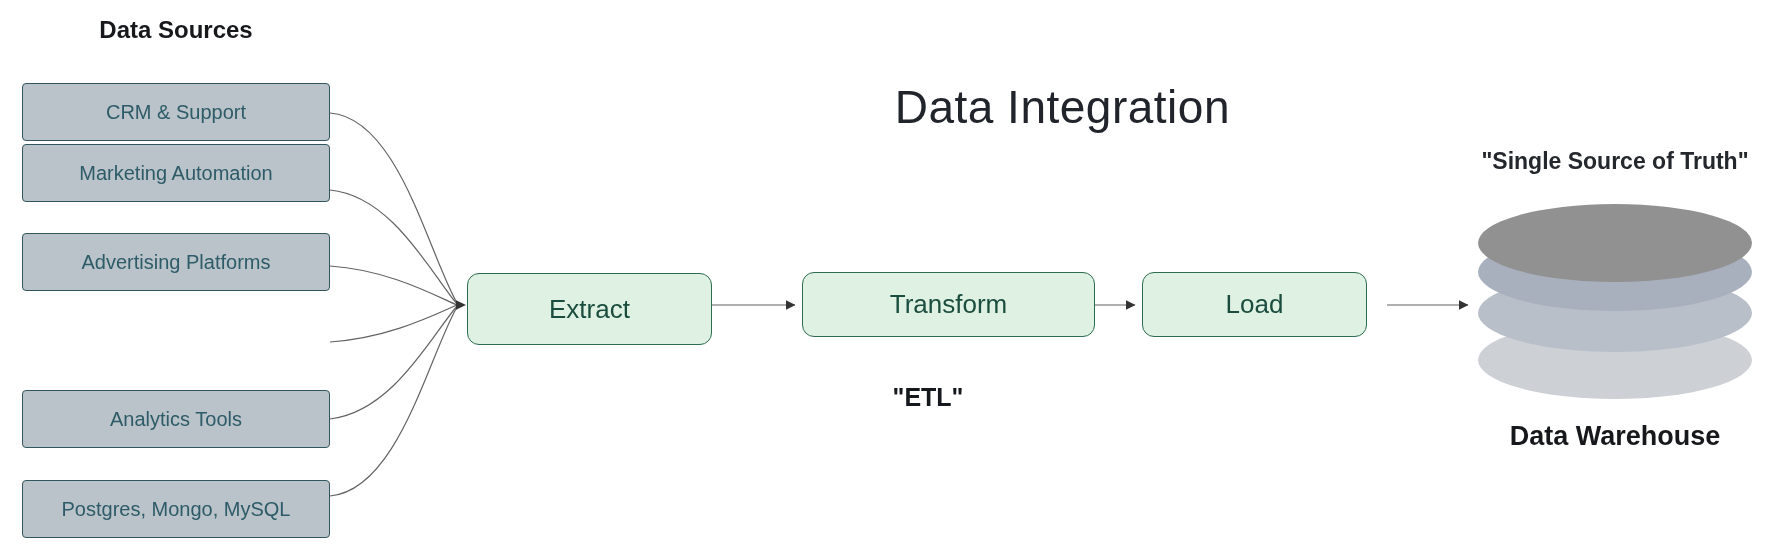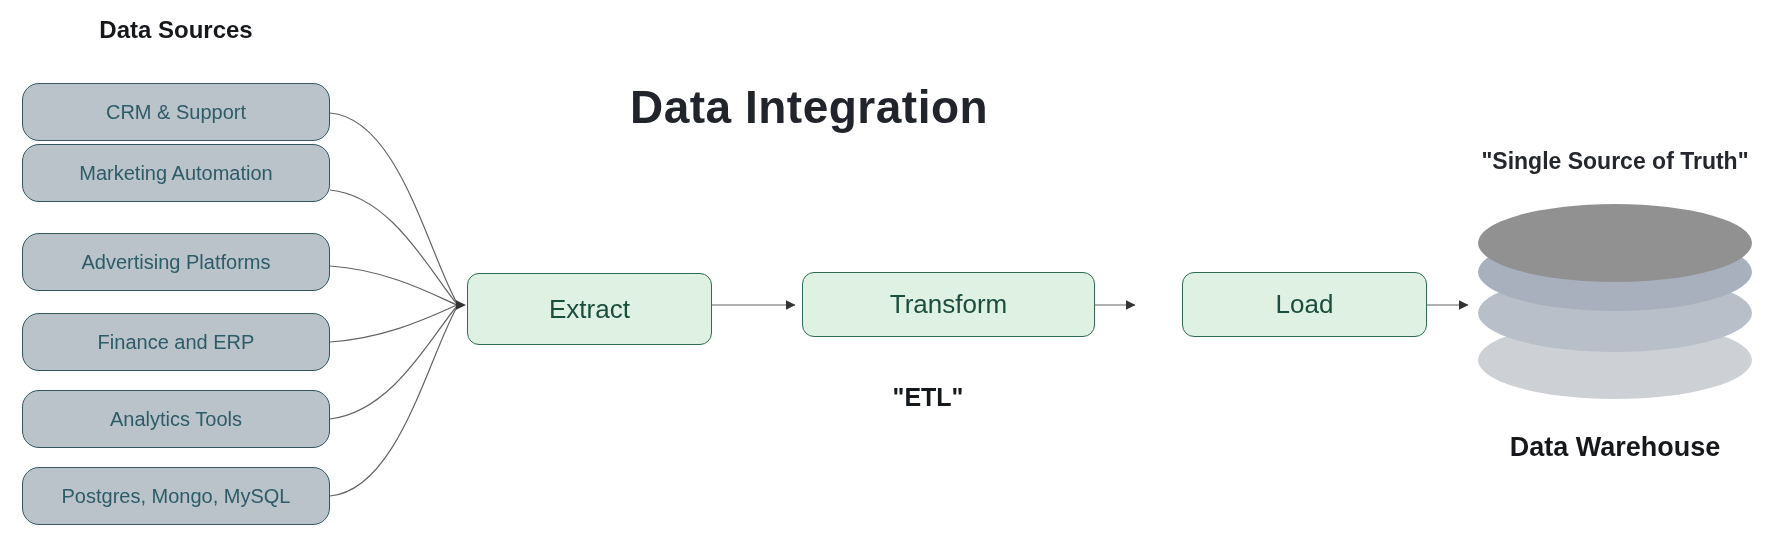--- a/index.html
+++ b/index.html
@@ -29,21 +29,21 @@
     color: #16181b;
   }
   .source-node {
     position: absolute;
     left: 22px;
     width: 308px;
     height: 58px;
     box-sizing: border-box;
     background: #b9c3c9;
     border: 1.5px solid #33565e;
-    border-radius: 17px;
+    border-radius: 4px;
     display: flex;
     align-items: center;
     justify-content: center;
     font-size: 20px;
     color: #2e5b68;
   }
   .stage-node {
     position: absolute;
     top: 272px;
     height: 65px;
@@ -53,23 +53,23 @@
     border-radius: 12px;
     display: flex;
     align-items: center;
     justify-content: center;
     font-size: 26px;
     color: #1b4d3e;
   }
   .diagram-title {
     position: absolute;
     left: 630px; top: 80px; width: 600px;
-    text-align: left;
+    text-align: right;
     font-size: 46px;
-    font-weight: bold;
+    font-weight: normal;
     color: #21252b;
     letter-spacing: 0.5px;
   }
   .etl-caption {
     position: absolute;
     left: 828px; top: 383px; width: 200px;
     text-align: center;
     font-size: 25px;
     font-weight: bold;
     color: #15181c;
@@ -77,21 +77,21 @@
   .warehouse-quote {
     position: absolute;
     left: 1455px; top: 148px; width: 320px;
     text-align: center;
     font-size: 23px;
     font-weight: bold;
     color: #24282d;
   }
   .warehouse-label {
     position: absolute;
-    left: 1465px; top: 432px; width: 300px;
+    left: 1465px; top: 421px; width: 300px;
     text-align: center;
     font-size: 27px;
     font-weight: bold;
     color: #16181b;
   }
 </style>
 </head>
 <body>
 
 <div class="canvas">
@@ -125,28 +125,27 @@
       <ellipse cx="1615" cy="272" rx="137" ry="39" fill="#a8b0be"></ellipse>
       <ellipse cx="1615" cy="243" rx="137" ry="39" fill="#919192"></ellipse>
     </g>
   </svg>
 
   <div class="sources-heading">Data Sources</div>
 
   <div class="source-node" style="top:83px">CRM &amp; Support</div>
   <div class="source-node" style="top:144px">Marketing Automation</div>
   <div class="source-node" style="top:233px">Advertising Platforms</div>
-  <div class="source-node" style="top:313px">Finance and ERP</div>
   <div class="source-node" style="top:390px">Analytics Tools</div>
-  <div class="source-node" style="top:467px">Postgres, Mongo, MySQL</div>
+  <div class="source-node" style="top:480px">Postgres, Mongo, MySQL</div>
 
   <div class="diagram-title">Data Integration</div>
 
   <div class="stage-node" style="left:467px;  width:245px; top:273px; height:72px">Extract</div>
   <div class="stage-node" style="left:802px;  width:293px">Transform</div>
-  <div class="stage-node" style="left:1182px; width:245px">Load</div>
+  <div class="stage-node" style="left:1142px; width:225px">Load</div>
 
   <div class="etl-caption">"ETL"</div>
 
   <div class="warehouse-quote">"Single Source of Truth"</div>
   <div class="warehouse-label">Data Warehouse</div>
 
 </div>
 
 </body></html>

